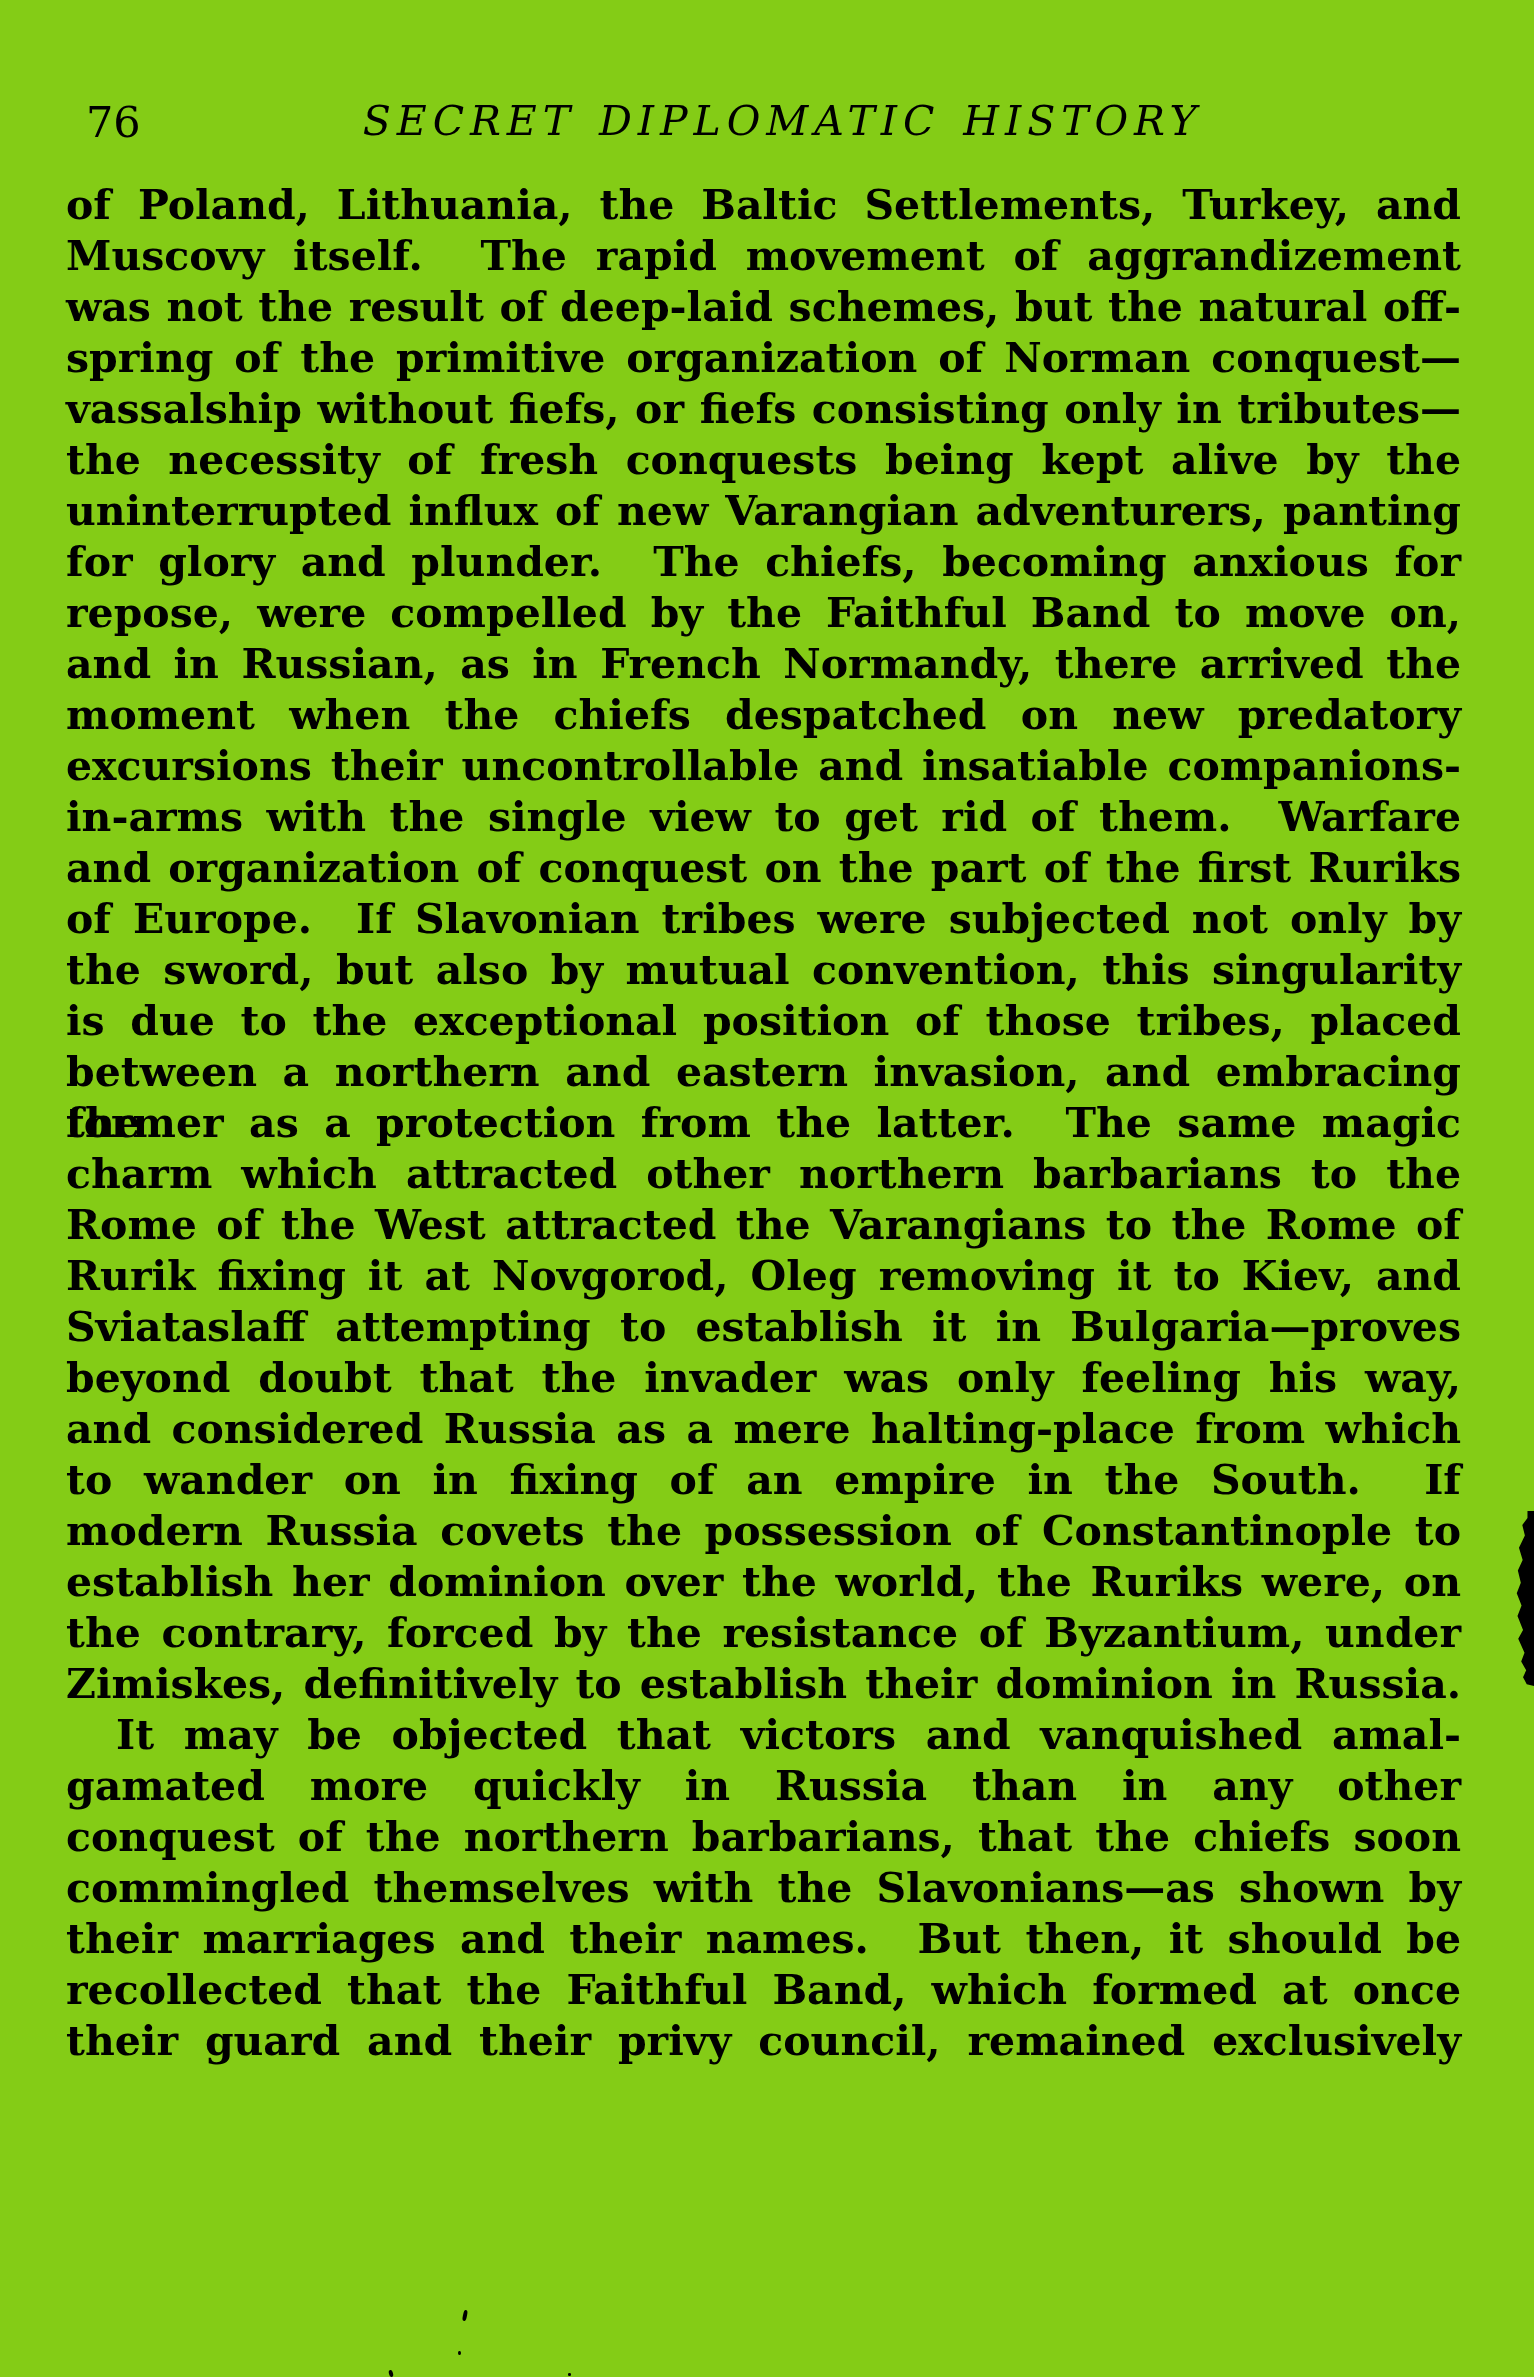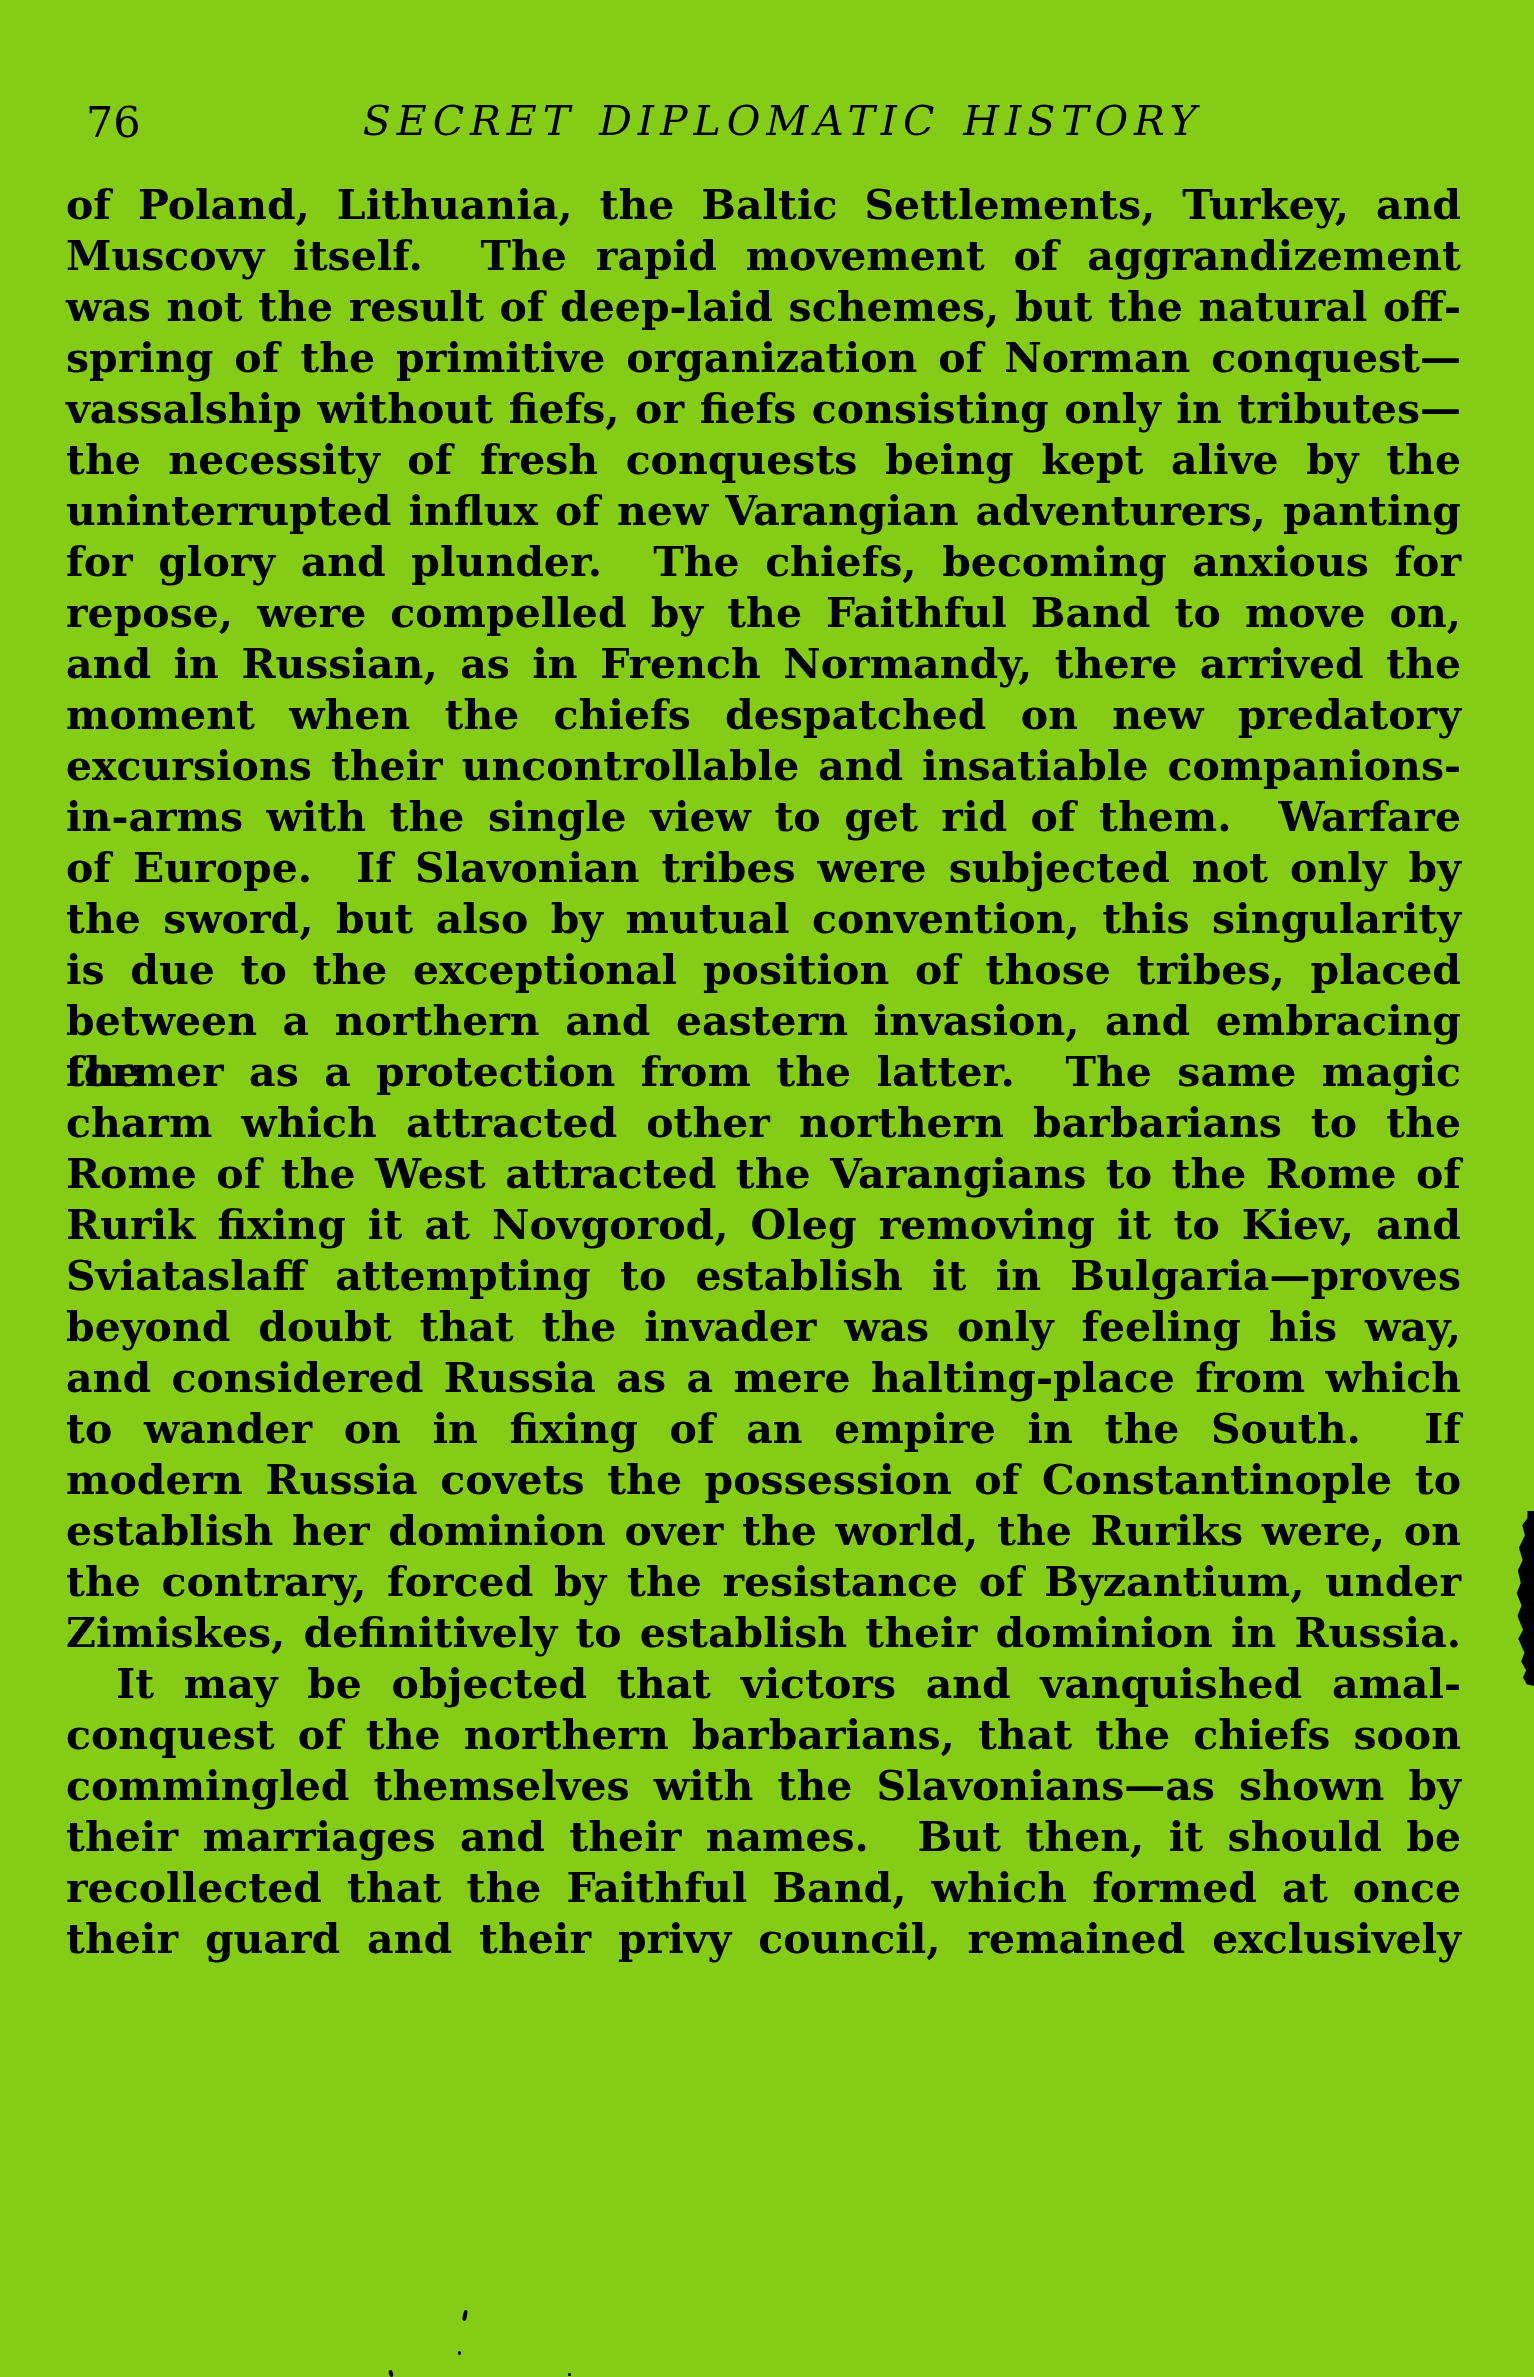--- a/index.html
+++ b/index.html
@@ -105,37 +105,39 @@
       <div class="line">spring of the primitive organization of Norman conquest—</div>
       <div class="line">vassalship without fiefs, or fiefs consisting only in tributes—</div>
       <div class="line">the necessity of fresh conquests being kept alive by the</div>
       <div class="line">uninterrupted influx of new Varangian adventurers, panting</div>
       <div class="line">for glory and plunder.  The chiefs, becoming anxious for</div>
       <div class="line">repose, were compelled by the Faithful Band to move on,</div>
       <div class="line">and in Russian, as in French Normandy, there arrived the</div>
       <div class="line">moment when the chiefs despatched on new predatory</div>
       <div class="line">excursions their uncontrollable and insatiable companions-</div>
       <div class="line">in-arms with the single view to get rid of them.  Warfare</div>
+      <div class="line">and organization of conquest on the part of the first Ruriks</div>
       <div class="line">of Europe.  If Slavonian tribes were subjected not only by</div>
       <div class="line">the sword, but also by mutual convention, this singularity</div>
       <div class="line">is due to the exceptional position of those tribes, placed</div>
       <div class="line">between a northern and eastern invasion, and embracing the</div>
       <div class="line">former as a protection from the latter.  The same magic</div>
       <div class="line">charm which attracted other northern barbarians to the</div>
       <div class="line">Rome of the West attracted the Varangians to the Rome of</div>
       <div class="line">Rurik fixing it at Novgorod, Oleg removing it to Kiev, and</div>
       <div class="line">Sviataslaff attempting to establish it in Bulgaria—proves</div>
       <div class="line">beyond doubt that the invader was only feeling his way,</div>
       <div class="line">and considered Russia as a mere halting-place from which</div>
       <div class="line">to wander on in fixing of an empire in the South.  If</div>
       <div class="line">modern Russia covets the possession of Constantinople to</div>
       <div class="line">establish her dominion over the world, the Ruriks were, on</div>
       <div class="line">the contrary, forced by the resistance of Byzantium, under</div>
       <div class="line">Zimiskes, definitively to establish their dominion in Russia.</div>
       <div class="line indent">It may be objected that victors and vanquished amal-</div>
+      <div class="line">gamated more quickly in Russia than in any other</div>
       <div class="line">conquest of the northern barbarians, that the chiefs soon</div>
       <div class="line">commingled themselves with the Slavonians—as shown by</div>
       <div class="line">their marriages and their names.  But then, it should be</div>
       <div class="line">recollected that the Faithful Band, which formed at once</div>
       <div class="line">their guard and their privy council, remained exclusively</div>
     </div>
 
   <div class="ink-blob"></div>
   <div class="speck s1"></div>
   <div class="speck s2"></div>

